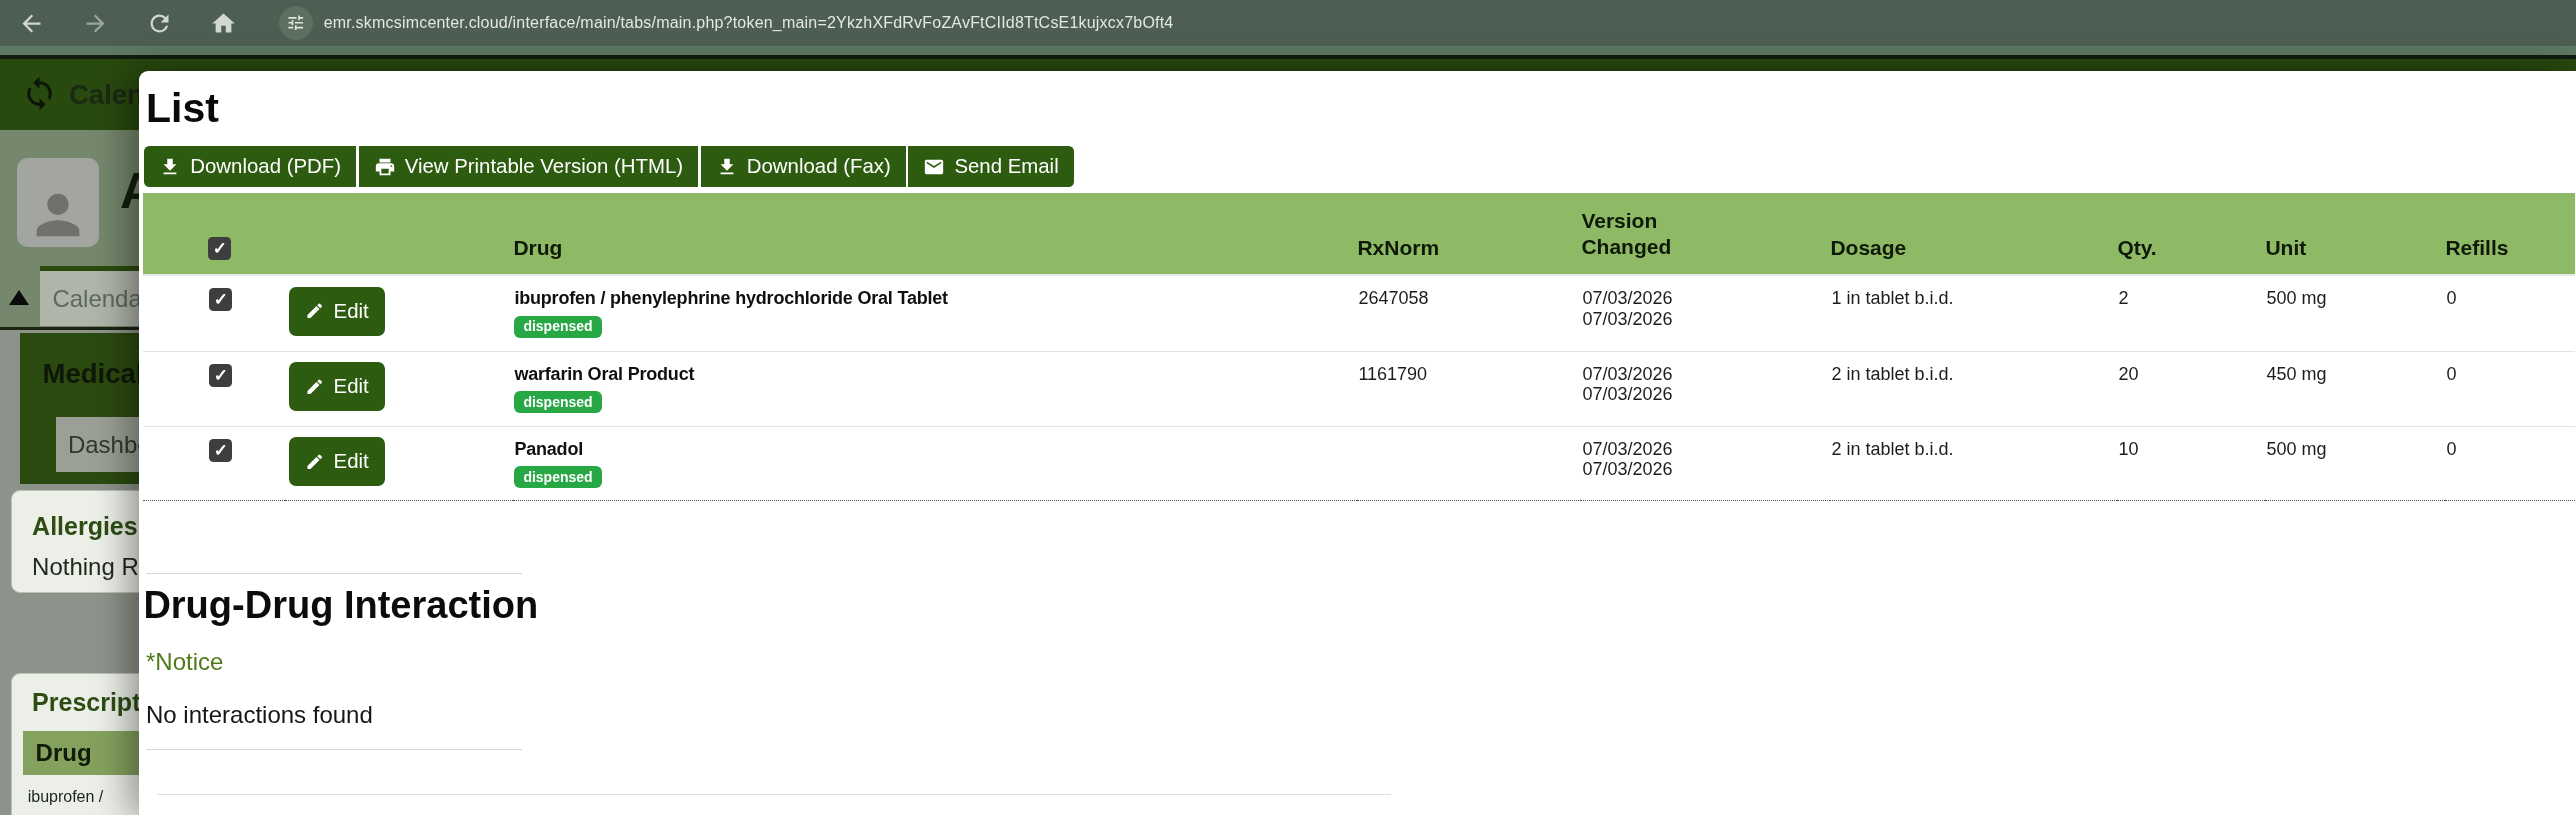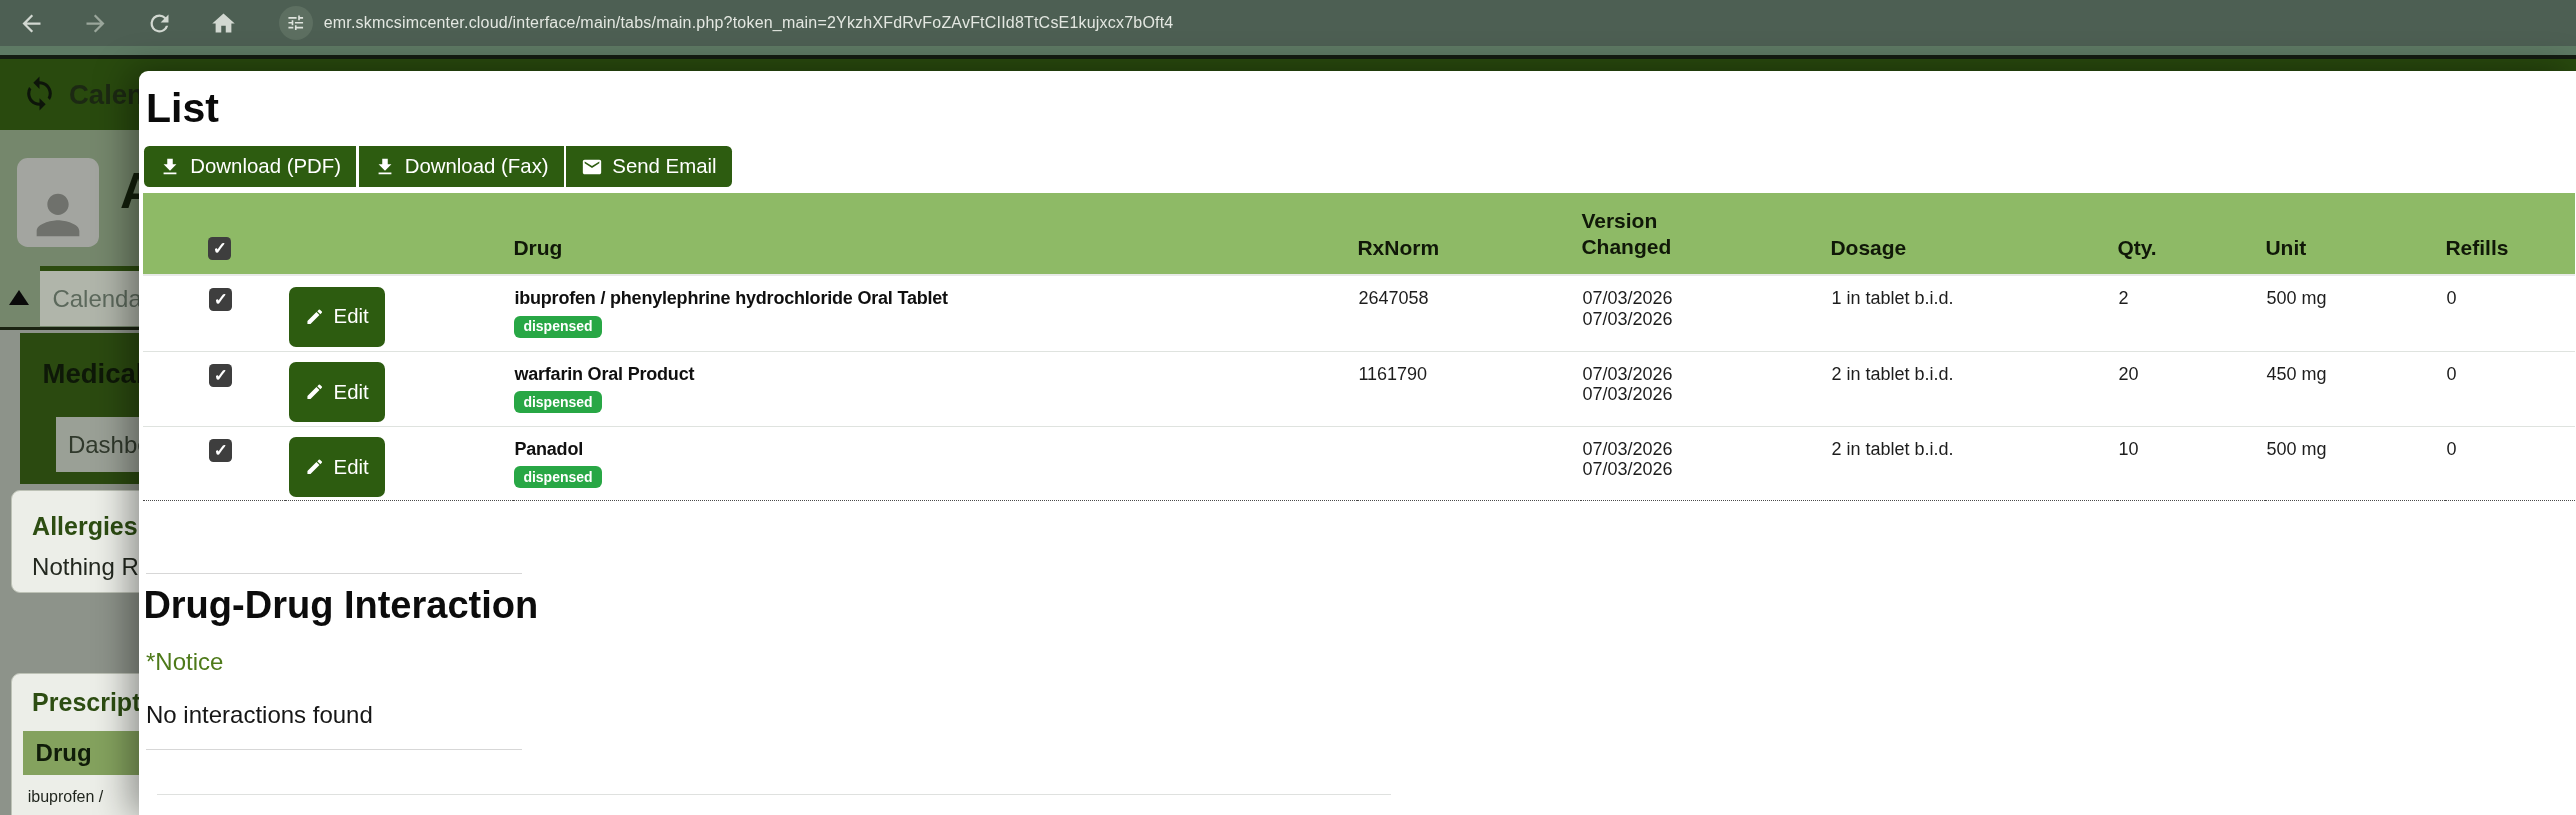--- a/index.html
+++ b/index.html
@@ -82,21 +82,21 @@
   .med-table th { text-align:left; vertical-align:bottom; padding:0 0 14px 0; font-size:21px; color:#101808; font-weight:bold; }
   .th-wrap { display:inline-block; width:105px; line-height:1.25; }
   .med-table thead { border-bottom:2.7px solid #e8eae8; }
   .med-table tbody td { vertical-align:top; padding-top:12.4px; font-size:18px; color:#1d1d1d; }
   .row-a { height:76px; border-bottom:0.9px solid #dfe3df; }
   .row-b { height:75px; border-bottom:0.9px solid #dfe3df; }
   .row-c { height:74px; border-bottom:1.8px dotted #4a4a4a; }
   .cb { display:inline-flex; width:23px; height:23px; margin-left:65px; background:#3e3e3e; border-radius:4.4px;
     align-items:center; justify-content:center; cursor:pointer; }
   .cb::after { content:"\2713"; color:#ffffff; font-size:17px; font-weight:bold; line-height:1; }
-  .edit-btn { display:inline-flex; align-items:center; gap:9px; margin-left:2.7px; margin-top:-1.8px; height:60px;
+  .edit-btn { display:inline-flex; align-items:center; gap:9px; margin-left:2.7px; margin-top:-1.8px; height:49px;
     padding:0 16px; background:#2d5c10; color:#ffffff; font-size:20.4px; border:none; border-radius:7px; cursor:pointer; }
   .edit-btn svg { width:19.5px; height:19.5px; fill:#ffffff; }
   .drug-name { font-size:18px; font-weight:bold; color:#101010; letter-spacing:-0.2px; }
   .status-badge { display:inline-block; margin-top:6.2px; background:#28a745; color:#ffffff; font-size:14px;
     font-weight:bold; padding:2.7px 9px 3.6px 9px; border-radius:6px; }
   .dates div { line-height:20.4px; }
   .sec-hr { position:absolute; left:7px; width:376px; height:0; border-top:0.9px solid #d7d7d7; }
   .hr-1 { top:502px; }
   .hr-2 { top:678px; }
   .ddi-title { position:absolute; left:4.4px; top:513px; font-size:38px; font-weight:bold; color:#0c0c0c; white-space:nowrap; }
@@ -192,20 +192,26 @@
 
 <div class="modal">
   <div class="list-title">List</div>
 
   <div class="btn-group">
     <button class="grp-btn first">
       <svg viewBox="0 0 24 24">
           <path d="M5 20h14v-2H5v2zM19 9h-4V3H9v6H5l7 7 7-7z"></path>
         </svg>
       <span>Download (PDF)</span>
+    </button>
+    <button class="grp-btn">
+      <svg viewBox="0 0 24 24">
+          <path d="M19 8H5c-1.66 0-3 1.34-3 3v6h4v4h12v-4h4v-6c0-1.66-1.34-3-3-3zm-3 11H8v-5h8v5zm3-7c-.55 0-1-.45-1-1s.45-1 1-1 1 .45 1 1-.45 1-1 1zm-1-9H6v4h12V3z"></path>
+        </svg>
+      <span>View Printable Version (HTML)</span>
     </button>
     <button class="grp-btn">
       <svg viewBox="0 0 24 24">
           <path d="M5 20h14v-2H5v2zM19 9h-4V3H9v6H5l7 7 7-7z"></path>
         </svg>
       <span>Download (Fax)</span>
     </button>
     <button class="grp-btn last">
       <svg viewBox="0 0 24 24">
           <path d="M20 4H4c-1.1 0-2 .9-2 2v12c0 1.1.9 2 2 2h16c1.1 0 2-.9 2-2V6c0-1.1-.9-2-2-2zm0 4l-8 5-8-5V6l8 5 8-5v2z"></path>

